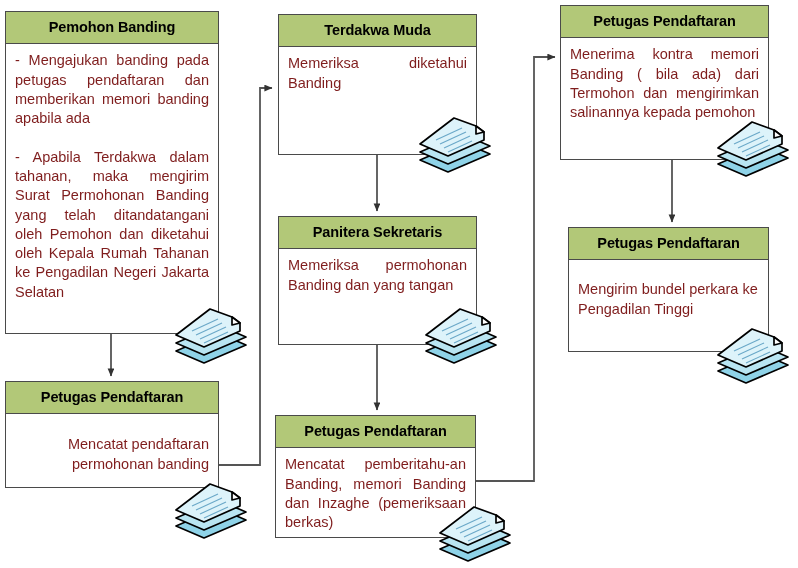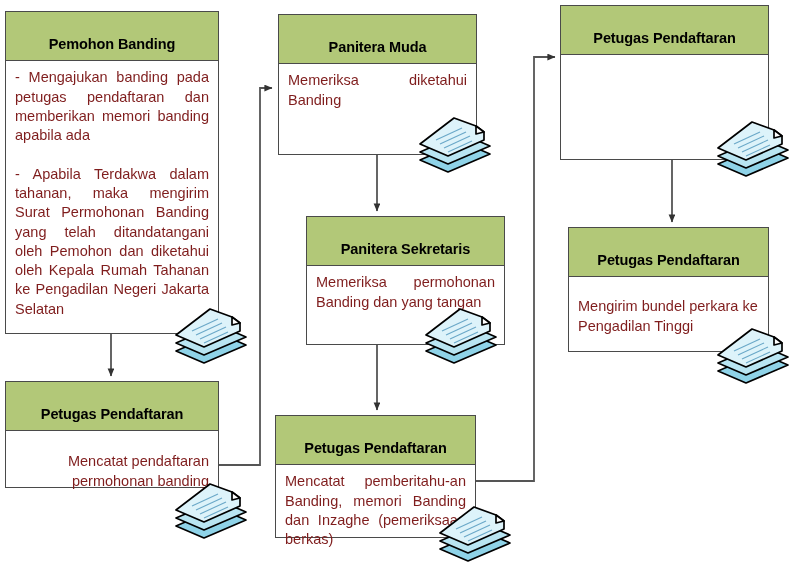--- a/index.html
+++ b/index.html
@@ -35,21 +35,21 @@
   }
   .node-header {
     box-sizing: border-box;
     background: #b2c878;
     border-bottom: 1.6px solid #4a4a4a;
     color: #000000;
     font-weight: bold;
     font-size: 14.5px;
     text-align: center;
     line-height: 1.2;
-    padding: 24px 4px 7px 4px;
+    padding: 7px 4px 7px 4px;
     letter-spacing: -0.1px;
   }
   .node-body {
     box-sizing: border-box;
     color: #7f1d1d;
     font-size: 14.5px;
     line-height: 1.33;
     padding: 7px 9px 6px 9px;
     text-align: justify;
     text-justify: inter-word;
@@ -114,36 +114,37 @@
 
 - Apabila Terdakwa dalam tahanan, maka mengirim Surat Permohonan Banding yang telah ditandatangani oleh Pemohon dan diketahui oleh Kepala Rumah Tahanan ke Pengadilan Negeri Jakarta Selatan</div>
   </div>
 
   <div class="node" style="left:5px; top:381px; width:214px; height:107px;">
     <div class="node-header">Petugas Pendaftaran</div>
     <div class="node-body center-text" style="padding-top:21px;">Mencatat pendaftaran permohonan banding</div>
   </div>
 
   <div class="node" style="left:278px; top:14px; width:199px; height:141px;">
-    <div class="node-header">Panitera Muda</div>
+    <div class="node-header">Terdakwa Muda</div>
     <div class="node-body">Memeriksa diketahui Banding</div>
   </div>
 
-  <div class="node" style="left:278px; top:216px; width:199px; height:129px;margin-left:28px;">
+  <div class="node" style="left:278px; top:216px; width:199px; height:129px;">
     <div class="node-header">Panitera Sekretaris</div>
     <div class="node-body">Memeriksa permohonan Banding dan yang tangan</div>
   </div>
 
   <div class="node" style="left:275px; top:415px; width:201px; height:123px;">
     <div class="node-header">Petugas Pendaftaran</div>
     <div class="node-body">Mencatat pemberitahu-an Banding, memori Banding dan Inzaghe (pemeriksaan berkas)</div>
   </div>
 
   <div class="node" style="left:560px; top:5px; width:209px; height:155px;">
     <div class="node-header">Petugas Pendaftaran</div>
+    <div class="node-body">Menerima kontra memori Banding ( bila ada) dari Termohon dan mengirimkan salinannya kepada pemohon</div>
   </div>
 
   <div class="node" style="left:568px; top:227px; width:201px; height:125px;">
     <div class="node-header">Petugas Pendaftaran</div>
     <div class="node-body left-text" style="padding-top:14px;">Mengirim bundel perkara ke Pengadilan Tinggi</div>
   </div>
 
   <svg class="docs" style="left:170px; top:305px;" viewBox="0 0 82 62" xmlns="http://www.w3.org/2000/svg">
     <g stroke="#000000" stroke-width="1.7" stroke-linejoin="round">
       <path d="M6,46 L34,58 L76,40 L48,28 Z" fill="#8fd3e8"></path>

